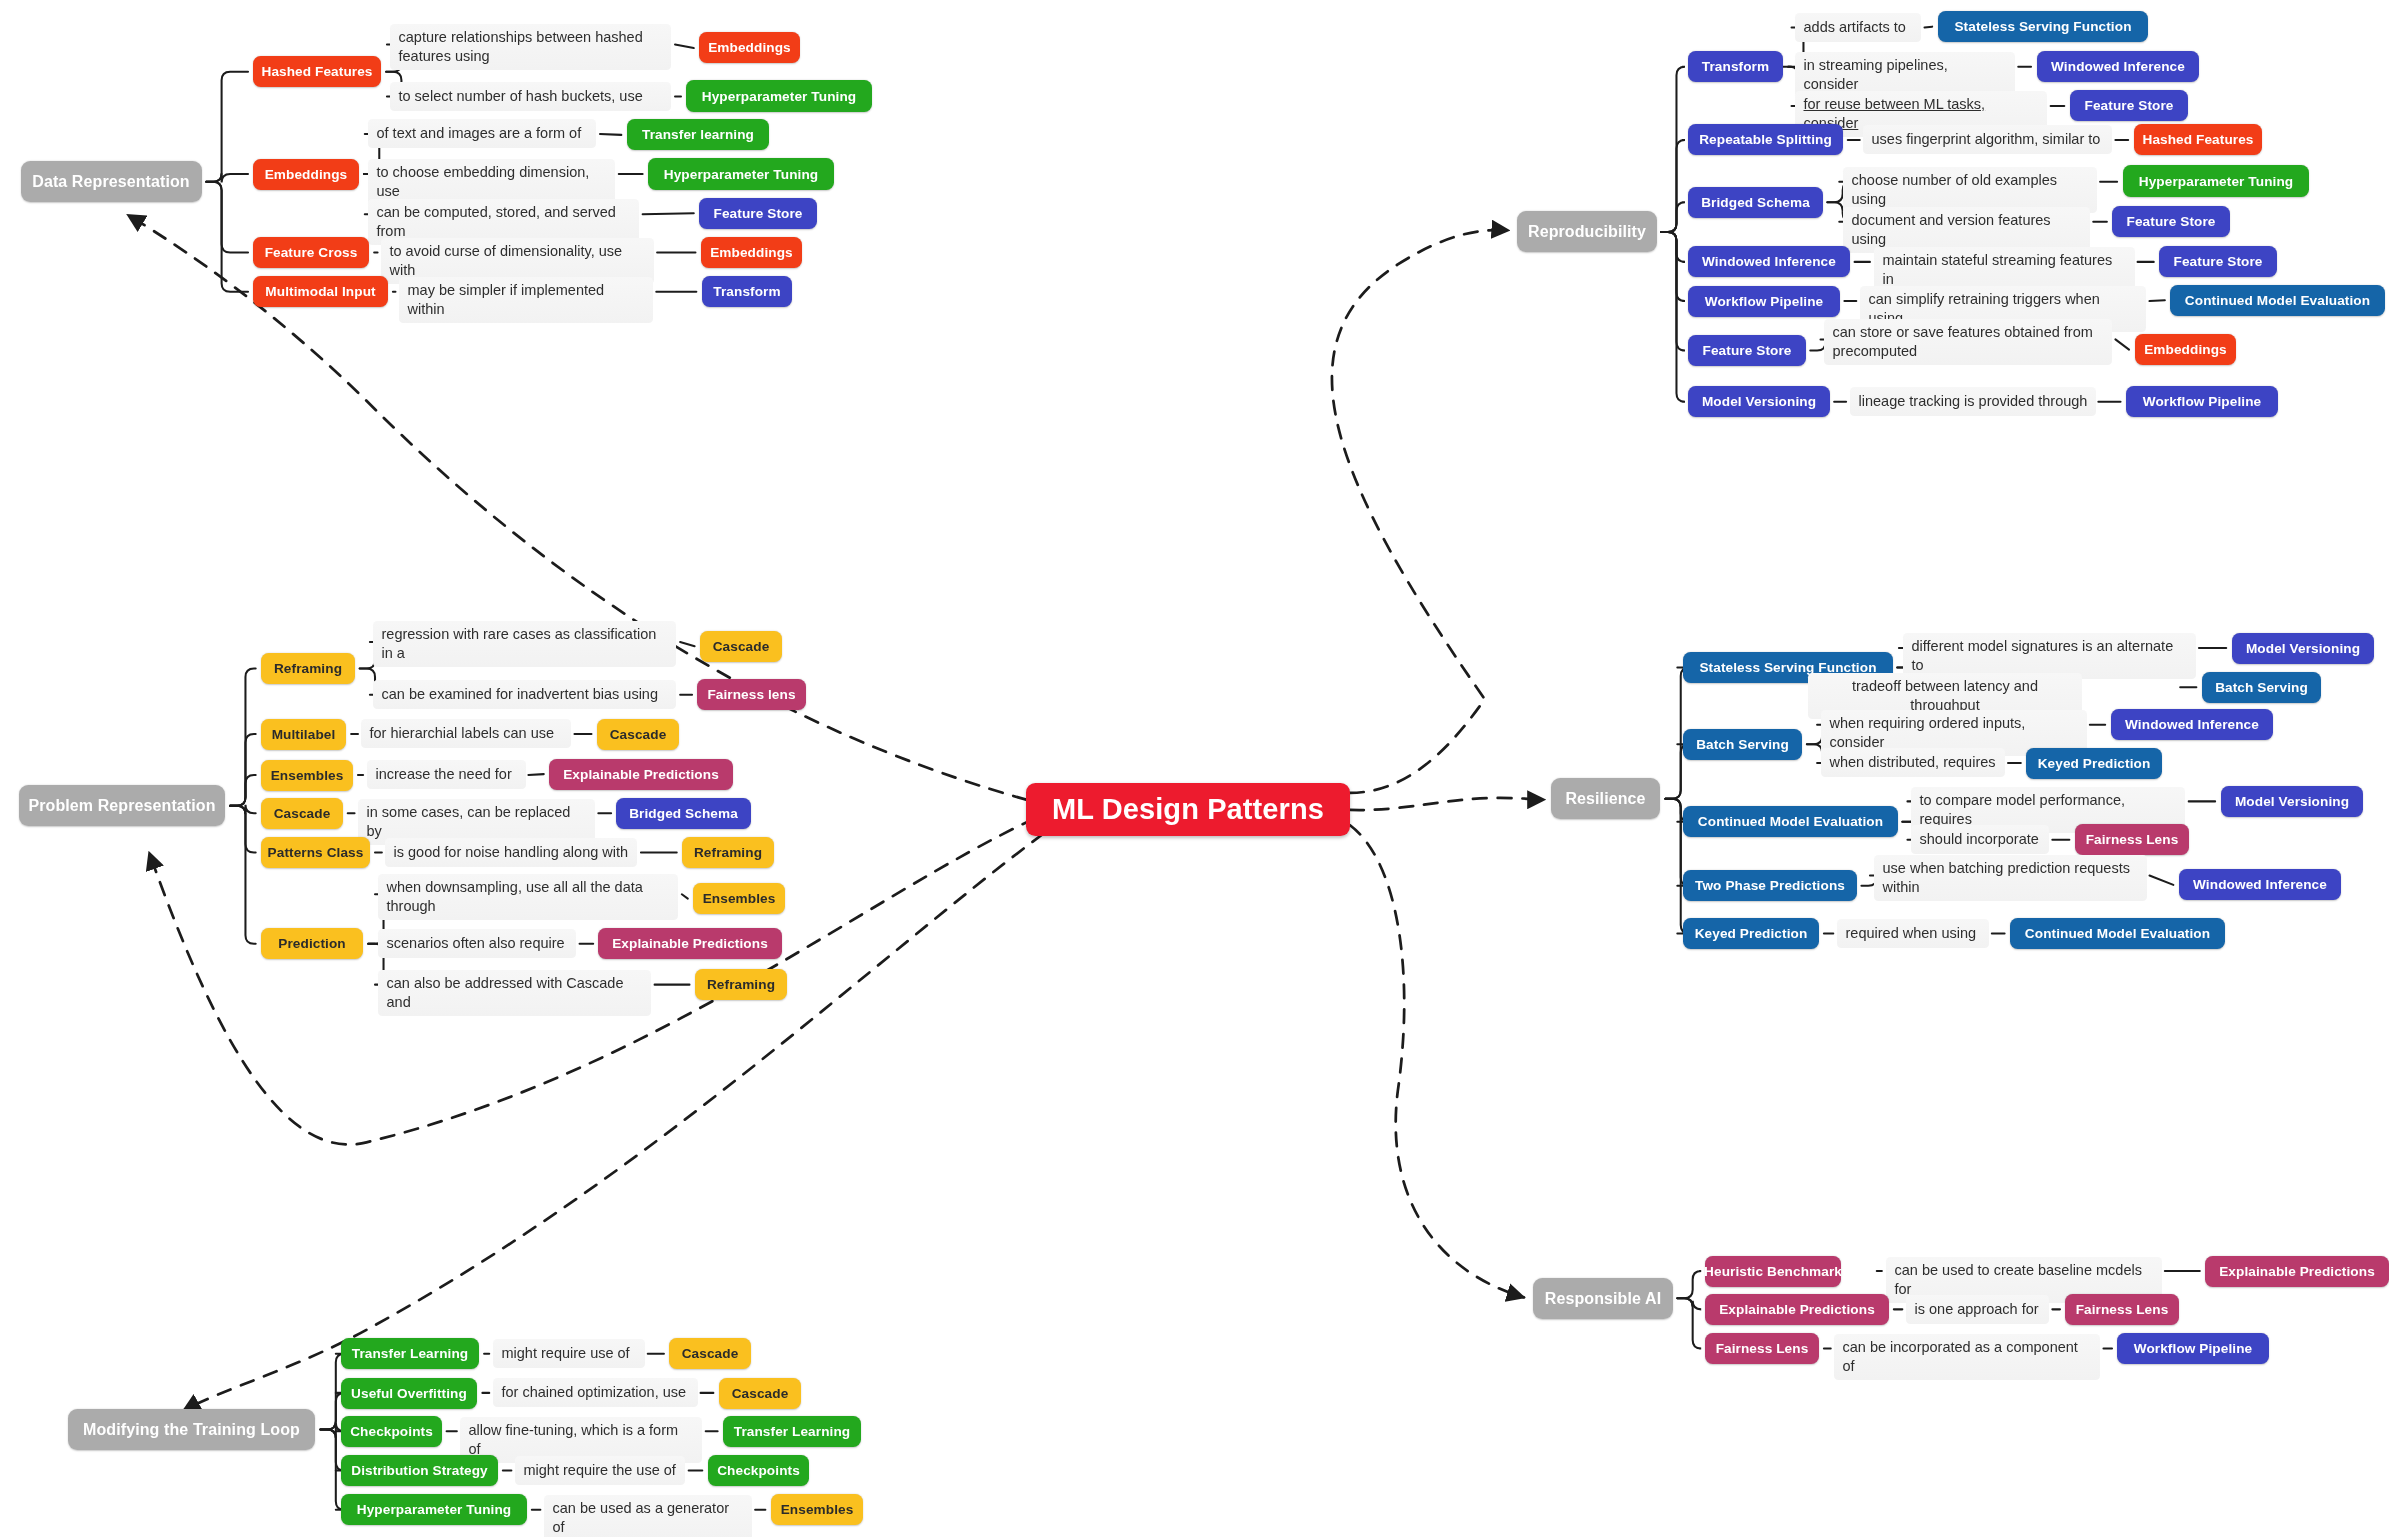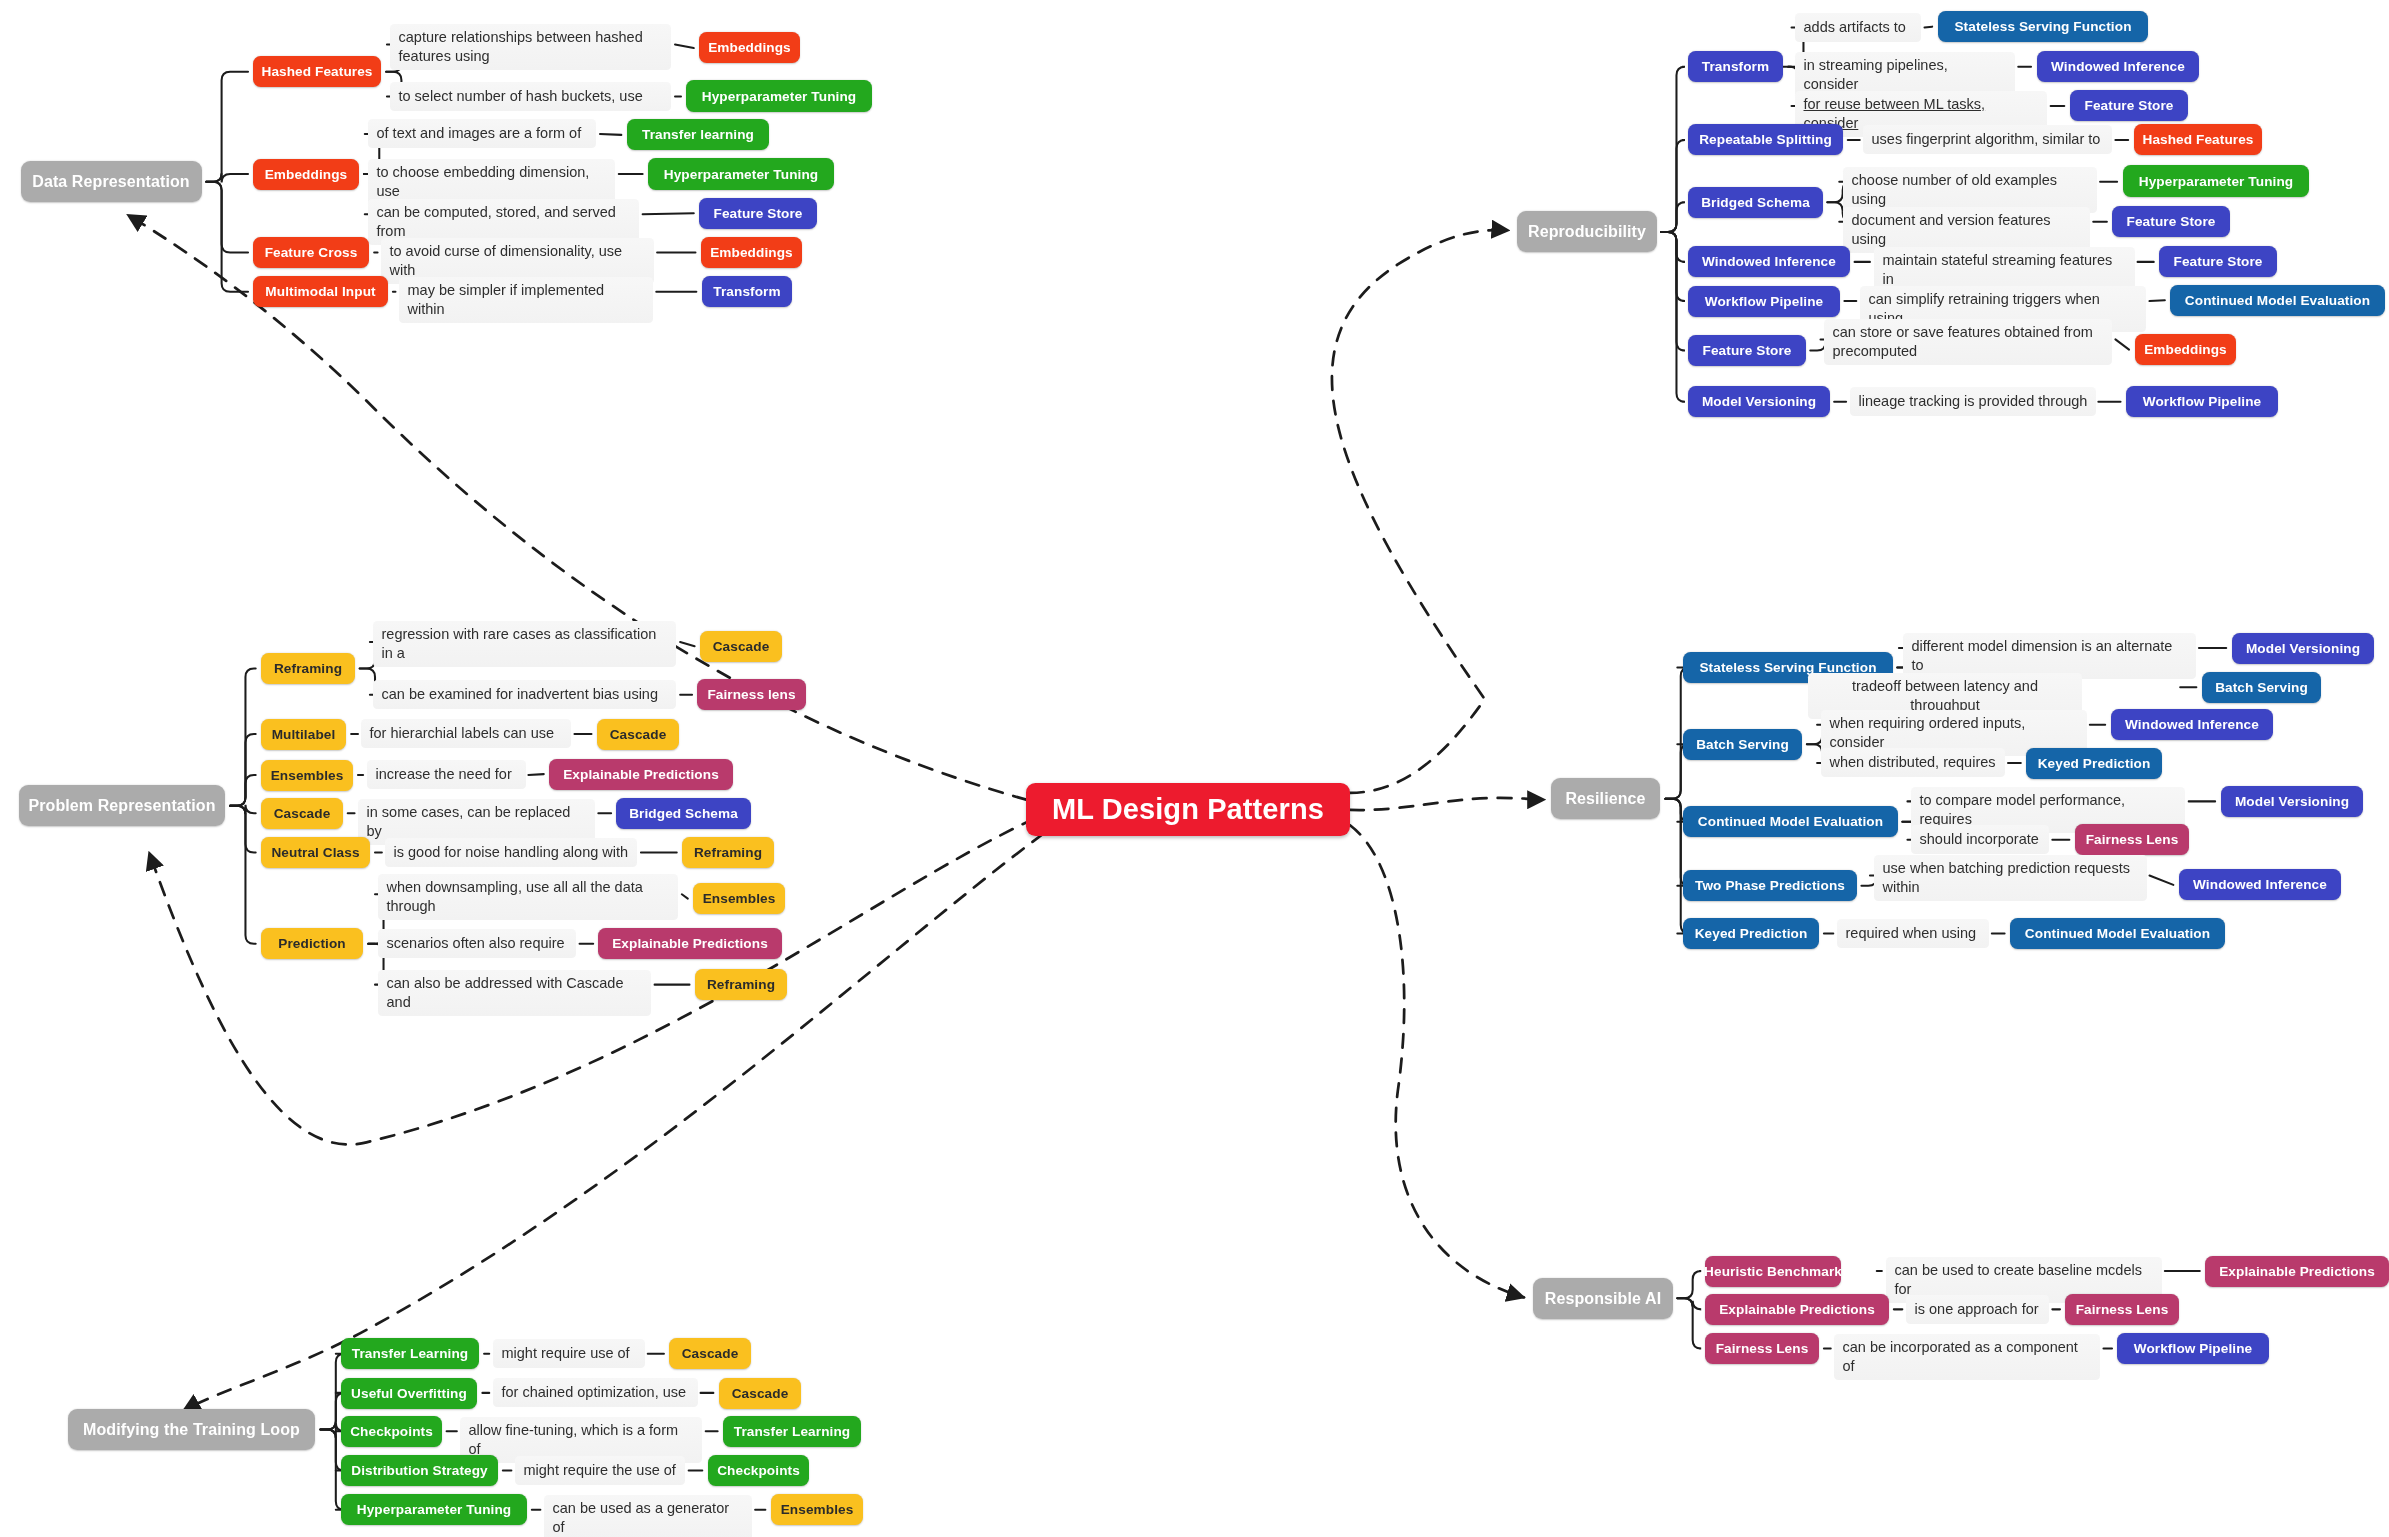--- a/index.html
+++ b/index.html
@@ -198,21 +198,21 @@
       <div class="node c-pink" style="left: 697px; top: 679px; width: 109px; height: 31px;">Fairness lens</div>
       <div class="node c-gold" style="left: 261px; top: 719px; width: 85px; height: 31px;">Multilabel</div>
       <div class="edge-label" style="left: 361px; top: 719px; width: 210px; min-height: 29px;">for hierarchial labels can use</div>
       <div class="node c-gold" style="left: 597px; top: 719px; width: 82px; height: 31px;">Cascade</div>
       <div class="node c-gold" style="left: 261px; top: 760px; width: 92px; height: 31px;">Ensembles</div>
       <div class="edge-label" style="left: 367px; top: 760px; width: 159px; min-height: 29px;">increase the need for</div>
       <div class="node c-pink" style="left: 549px; top: 759px; width: 184px; height: 31px;">Explainable Predictions</div>
       <div class="node c-gold" style="left: 261px; top: 798px; width: 82px; height: 31px;">Cascade</div>
       <div class="edge-label" style="left: 358px; top: 799px; width: 237px; min-height: 29px;">in some cases, can be replaced by</div>
       <div class="node c-blue" style="left: 616px; top: 798px; width: 135px; height: 31px;">Bridged Schema</div>
-      <div class="node c-gold" style="left: 261px; top: 837px; width: 109px; height: 31px;">Neutral Class</div>
+      <div class="node c-gold" style="left: 261px; top: 837px; width: 109px; height: 31px;">Patterns Class</div>
       <div class="edge-label" style="left: 385px; top: 838px; width: 252px; min-height: 29px;">is good for noise handling along with</div>
       <div class="node c-gold" style="left: 682px; top: 837px; width: 92px; height: 31px;">Reframing</div>
       <div class="node c-gold" style="left: 261px; top: 928px; width: 102px; height: 31px;">Prediction</div>
       <div class="edge-label two" style="left: 378px; top: 874px; width: 300px; min-height: 41px;">when downsampling, use all all the data through</div>
       <div class="node c-gold" style="left: 693px; top: 883px; width: 92px; height: 31px;">Ensembles</div>
       <div class="edge-label" style="left: 378px; top: 929px; width: 198px; min-height: 29px;">scenarios often also require</div>
       <div class="node c-pink" style="left: 598px; top: 928px; width: 184px; height: 31px;">Explainable Predictions</div>
       <div class="edge-label" style="left: 378px; top: 970px; width: 273px; min-height: 29px;">can also be addressed with Cascade and</div>
       <div class="node c-gold" style="left: 695px; top: 969px; width: 92px; height: 31px;">Reframing</div>
       <div class="node branch" style="left: 68px; top: 1409px; width: 247px; height: 41px;">Modifying the Training Loop</div>
@@ -254,21 +254,21 @@
       <div class="edge-label" style="left: 1860px; top: 286px; width: 286px; min-height: 29px;">can simplify retraining triggers when using</div>
       <div class="node c-dblue" style="left: 2170px; top: 285px; width: 215px; height: 31px;">Continued Model Evaluation</div>
       <div class="node c-blue" style="left: 1688px; top: 335px; width: 118px; height: 31px;">Feature Store</div>
       <div class="edge-label two" style="left: 1824px; top: 319px; width: 288px; min-height: 41px;">can store or save features obtained from precomputed</div>
       <div class="node c-red" style="left: 2135px; top: 334px; width: 101px; height: 31px;">Embeddings</div>
       <div class="node c-blue" style="left: 1688px; top: 386px; width: 142px; height: 31px;">Model Versioning</div>
       <div class="edge-label" style="left: 1850px; top: 387px; width: 246px; min-height: 29px;">lineage tracking is provided through</div>
       <div class="node c-blue" style="left: 2126px; top: 386px; width: 152px; height: 31px;">Workflow Pipeline</div>
       <div class="node branch" style="left: 1551px; top: 778px; width: 109px; height: 41px;">Resilience</div>
       <div class="node c-dblue" style="left: 1683px; top: 652px; width: 210px; height: 31px;">Stateless Serving Function</div>
-      <div class="edge-label" style="left: 1903px; top: 633px; width: 293px; min-height: 29px;">different model dimension is an alternate to</div>
+      <div class="edge-label" style="left: 1903px; top: 633px; width: 293px; min-height: 29px;">different model signatures is an alternate to</div>
       <div class="node c-blue" style="left: 2232px; top: 633px; width: 142px; height: 31px;">Model Versioning</div>
       <div class="edge-label" style="left: 1808px; top: 673px; width: 274px; min-height: 29px; text-align: center;">tradeoff between latency and throughput</div>
       <div class="node c-dblue" style="left: 2202px; top: 672px; width: 119px; height: 31px;">Batch Serving</div>
       <div class="node c-dblue" style="left: 1683px; top: 729px; width: 119px; height: 31px;">Batch Serving</div>
       <div class="edge-label" style="left: 1821px; top: 710px; width: 266px; min-height: 29px;">when requiring ordered inputs, consider</div>
       <div class="node c-blue" style="left: 2111px; top: 709px; width: 162px; height: 31px;">Windowed Inference</div>
       <div class="edge-label" style="left: 1821px; top: 748px; width: 184px; min-height: 29px;">when distributed, requires</div>
       <div class="node c-dblue" style="left: 2026px; top: 748px; width: 136px; height: 31px;">Keyed Prediction</div>
       <div class="node c-dblue" style="left: 1683px; top: 806px; width: 215px; height: 31px;">Continued Model Evaluation</div>
       <div class="edge-label" style="left: 1911px; top: 787px; width: 274px; min-height: 29px;">to compare model performance, requires</div>

